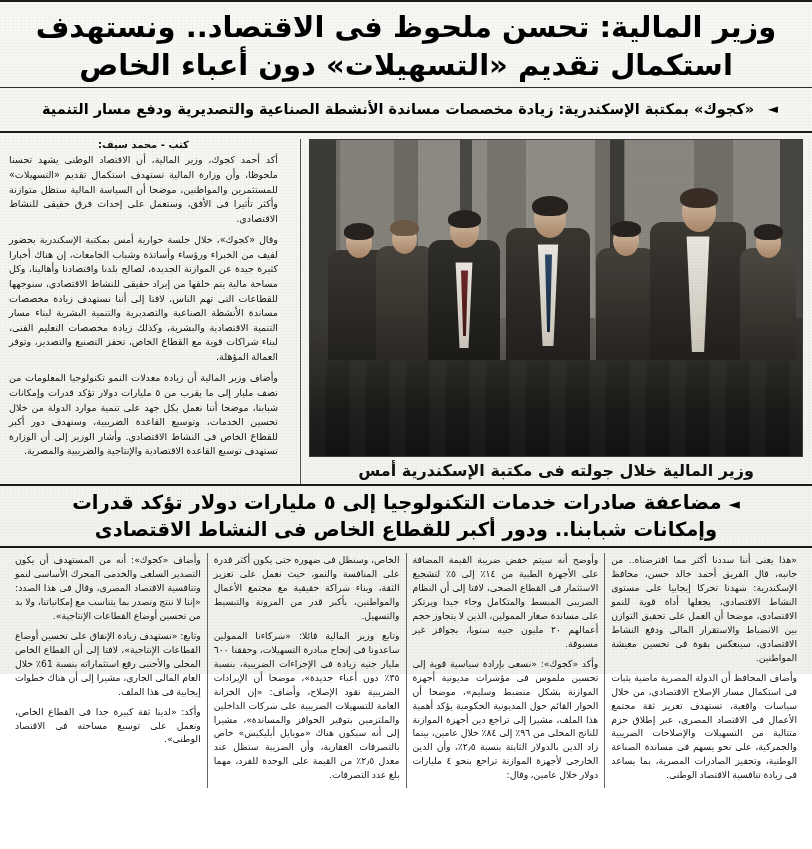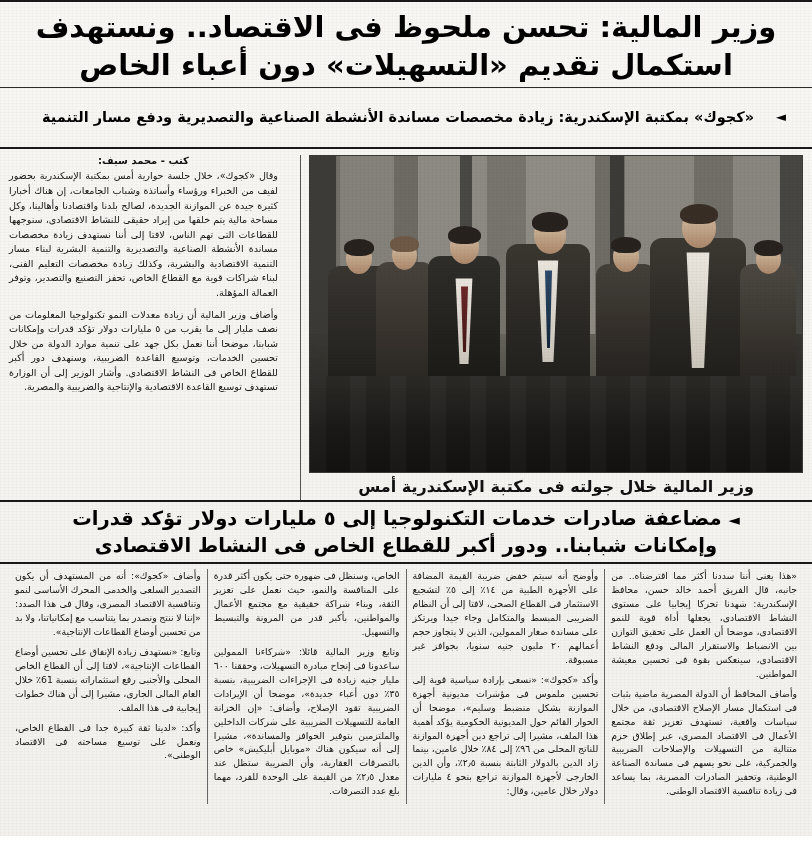--- a/index.html
+++ b/index.html
@@ -10,21 +10,21 @@
   body {
     width: 812px;
     height: 849px;
     overflow: hidden;
     font-family: "DejaVu Sans", sans-serif;
     color: #111;
   }
   .page {
     position: relative;
     width: 812px;
-    height: 836px;
+    height: 674px;
     background: #f4f2ee;
     background-image:
       linear-gradient(rgba(255,255,255,0.35), rgba(240,238,232,0.35));
   }
   
   .page::before {
     content: "";
     position: absolute;
     inset: 0;
     pointer-events: none;
@@ -68,21 +68,21 @@
     justify-content: center;
     gap: 6px;
     padding: 4px 8px 5px 8px;
   }
   .subhead {
     font-weight: bold;
     font-size: 14.5px;
     line-height: 1.3;
     text-align: center;
     color: #000;
-    margin: 16px;
+    margin: 8px;
   }
   .arrow-mark {
     color: #000;
     font-size: 13px;
     font-weight: bold;
   }
 
   
   .main {
     display: flex;
@@ -318,20 +318,21 @@
 
           <div class="floor"></div>
           <div class="floor-reflect"></div>
         </div>
       </div>
       <div class="caption">وزير المالية خلال جولته فى مكتبة الإسكندرية أمس</div>
     </div>
 
     <div class="col-text">
       <div class="byline">كتب - محمد سيف:</div>
+      <p>أكد أحمد كجوك، وزير المالية، أن الاقتصاد الوطنى يشهد تحسنا ملحوظا، وأن وزارة المالية تستهدف استكمال تقديم «التسهيلات» للمستثمرين والمواطنين، موضحا أن السياسة المالية ستظل متوازنة وأكثر تأثيرا فى الأفق، وستعمل على إحداث فرق حقيقى للنشاط الاقتصادى.</p>
       <p>وقال «كجوك»، خلال جلسة حوارية أمس بمكتبة الإسكندرية بحضور لفيف من الخبراء ورؤساء وأساتذة وشباب الجامعات، إن هناك أخبارا كثيرة جيدة عن الموازنة الجديدة، لصالح بلدنا واقتصادنا وأهالينا، وكل مساحة مالية يتم خلقها من إيراد حقيقى للنشاط الاقتصادى، سنوجهها للقطاعات التى تهم الناس، لافتا إلى أننا نستهدف زيادة مخصصات مساندة الأنشطة الصناعية والتصديرية والتنمية البشرية لبناء مسار التنمية الاقتصادية والبشرية، وكذلك زيادة مخصصات التعليم الفنى، لبناء شراكات قوية مع القطاع الخاص، تحفز التصنيع والتصدير، وتوفر العمالة المؤهلة.</p>
       <p>وأضاف وزير المالية أن زيادة معدلات النمو تكنولوجيا المعلومات من نصف مليار إلى ما يقرب من ٥ مليارات دولار تؤكد قدرات وإمكانات شبابنا، موضحا أننا نعمل بكل جهد على تنمية موارد الدولة من خلال تحسين الخدمات، وتوسيع القاعدة الضريبية، وسنهدف دور أكبر للقطاع الخاص فى النشاط الاقتصادى. وأشار الوزير إلى أن الوزارة تستهدف توسيع القاعدة الاقتصادية والإنتاجية والضريبية والمصرية.</p>
     </div>
   </div>
 
   <hr class="rule">
 
   <div class="deck2">
     <h2>
       <span class="ln">

